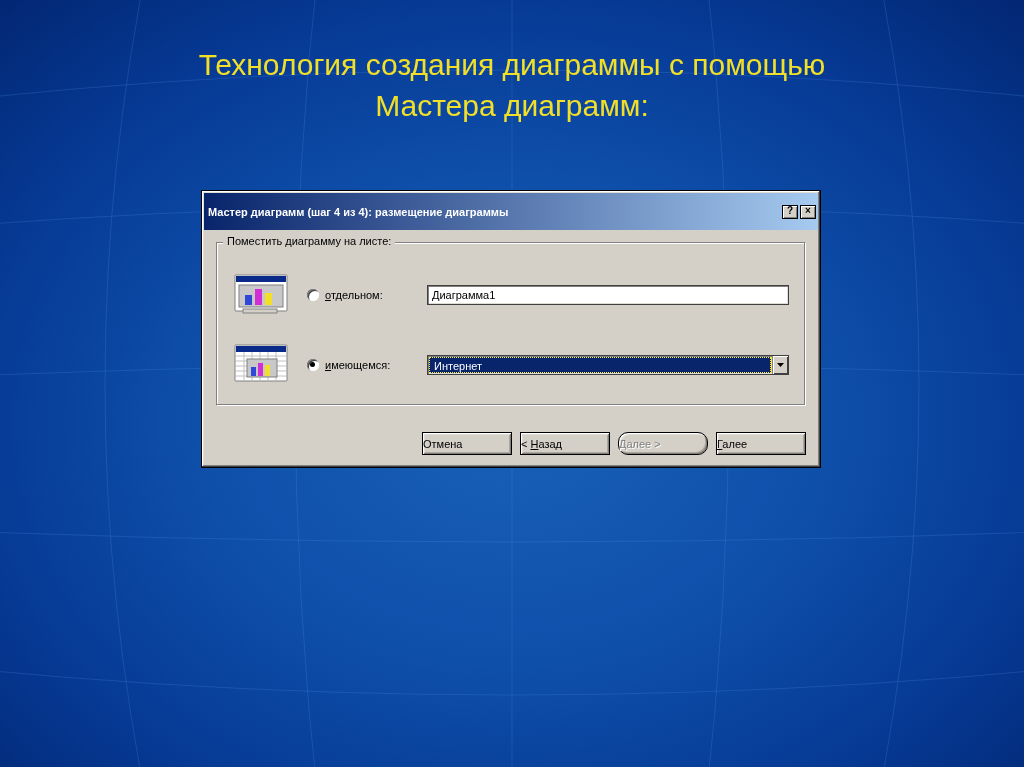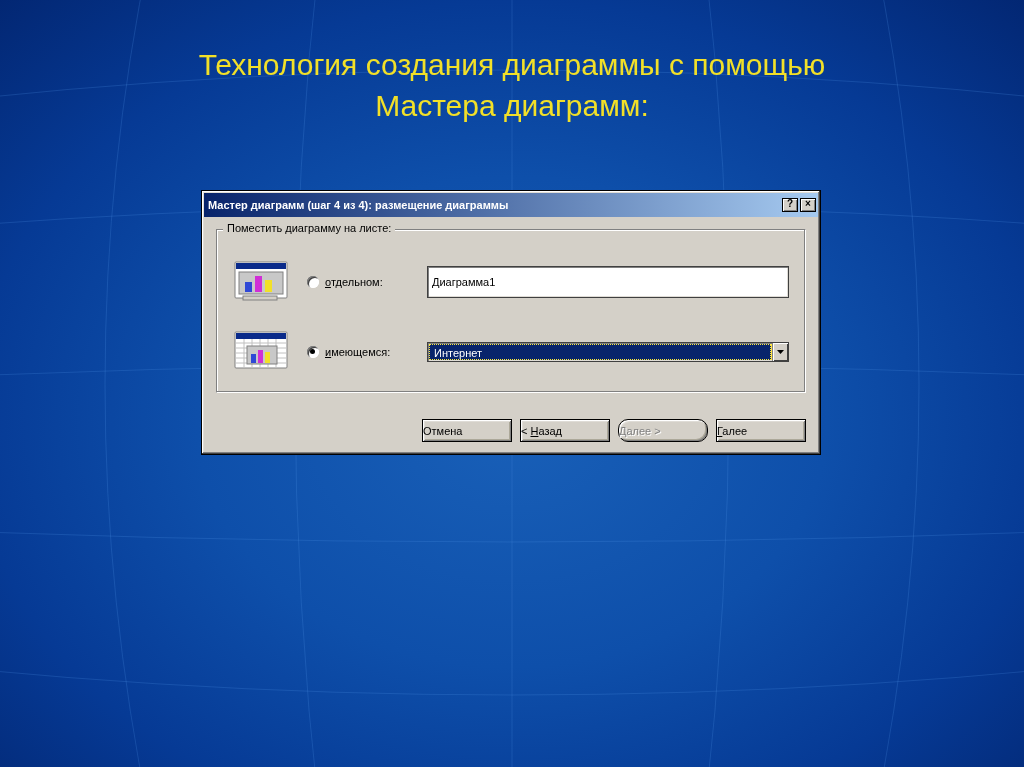--- a/index.html
+++ b/index.html
@@ -45,21 +45,21 @@
     width: 620px;
     background: #d4d0c8;
     border: 1px solid #000;
     box-shadow: inset -1px -1px 0 #404040, inset 1px 1px 0 #fff,
                 inset -2px -2px 0 #808080, inset 2px 2px 0 #dfdcd6;
     font-family: Tahoma, "MS Sans Serif", sans-serif;
     font-size: 11px;
     color: #000;
   }
   .titlebar {
-    height: 24px;
+    height: 37px;
     margin: 2px;
     background: linear-gradient(to right, #08246b 0%, #a6caf0 100%);
     display: flex; align-items: center;
     padding: 0 2px 0 4px;
   }
   .titlebar-text {
     color: #fff; font-weight: bold; font-size: 11px;
     flex: 1;
     white-space: nowrap; overflow: hidden;
   }
@@ -127,21 +127,21 @@
     content: "";
     position: absolute; left: 3px; top: 3px;
     width: 5px; height: 5px; border-radius: 50%;
     background: #000;
   }
   .radio-label .u { text-decoration: underline; }
 
   .field-wrap { flex: 1; }
 
   .text-input {
-    width: 100%; height: 32px;
+    width: 100%; height: 20px;
     background: #fff;
     border: 1px solid #404040;
     box-shadow: inset 1px 1px 0 #808080, inset -1px -1px 0 #dfdcd6;
     padding: 2px 4px;
     font-family: Tahoma, sans-serif;
     font-size: 11px;
   }
 
   .combo {
     width: 100%; height: 20px;

